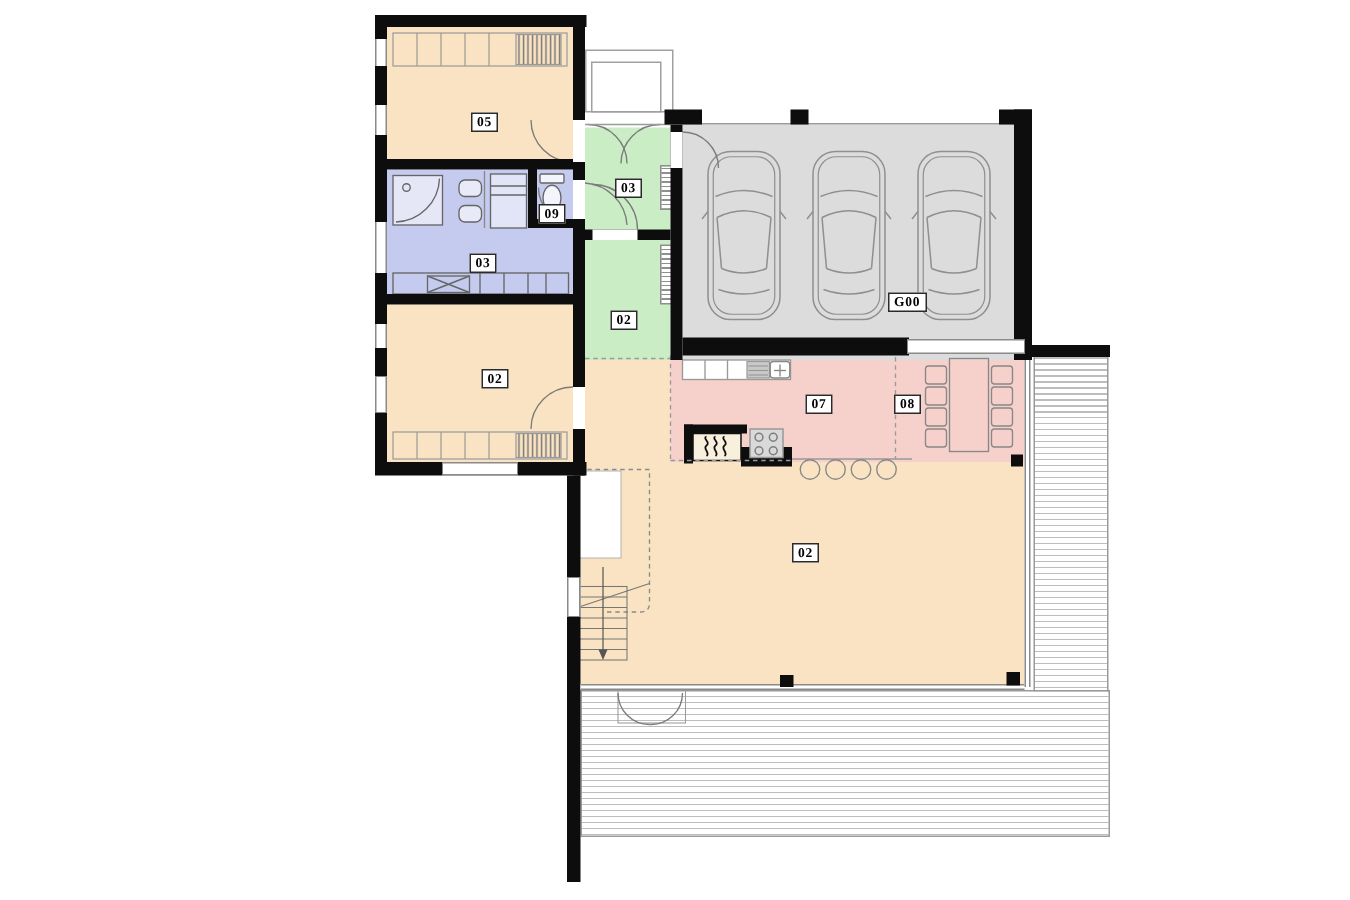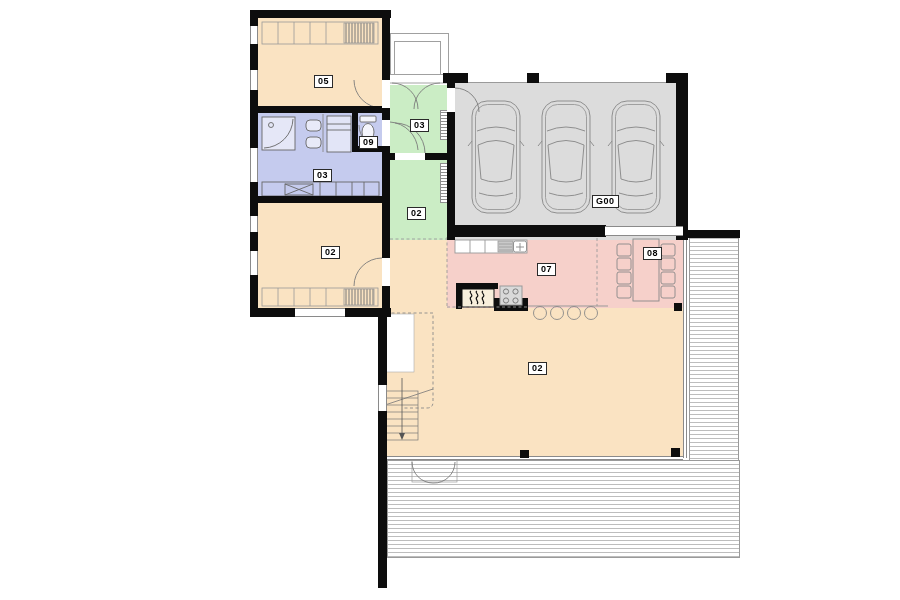--- a/index.html
+++ b/index.html
@@ -9,21 +9,21 @@
   .fill{position:absolute;}
   .winV{position:absolute;background:#fff;border-left:1px solid #8a8a8a;border-right:1px solid #8a8a8a;box-sizing:border-box;}
   .winH{position:absolute;background:#fff;border-top:1px solid #8a8a8a;border-bottom:1px solid #8a8a8a;box-sizing:border-box;}
   .gap{position:absolute;background:#fff;}
   .deck{position:absolute;background:repeating-linear-gradient(180deg,#ffffff 0px,#ffffff 3px,#bdbdbd 3px,#bdbdbd 4px);
         border:1px solid #9a9a9a;box-sizing:border-box;}
   .glassH{position:absolute;background:#fff;border-top:1px solid #8a8a8a;border-bottom:1px solid #8a8a8a;box-sizing:border-box;}
   .glassV{position:absolute;background:#fff;border-left:1px solid #8a8a8a;border-right:1px solid #8a8a8a;box-sizing:border-box;}
   .rad{position:absolute;background:repeating-linear-gradient(0deg,#ffffff 0 2px,#8f8f8f 2px 3px);border:1px solid #8f8f8f;box-sizing:border-box;}
   .rlabel{position:absolute;background:#fff;border:1px solid #2a2a2a;color:#000;
-          font-size:9px;font-weight:bold;line-height:11px;padding:0 3px;letter-spacing:0.5px;}
+          font-size:9px;font-weight:bold;line-height:11px;padding:0 3px;letter-spacing:0.5px;font-family:Liberation Serif, serif;}
   .canopy{position:absolute;border:1px solid #a0a0a0;box-sizing:border-box;}
   svg{position:absolute;left:0;top:0;pointer-events:none;}
 </style>
 </head>
 <body>
 
 <div id="plan">
 
   <div class="deck" style="left:689px;top:234px;width:50px;height:228px;"></div>
   <div class="deck" style="left:387px;top:460px;width:353px;height:98px;"></div>
@@ -256,17 +256,17 @@
   <div class="wall" style="left:671px;top:448px;width:9px;height:9px;"></div>
   <div class="wall" style="left:674px;top:303px;width:8px;height:8px;"></div>
 
   <div class="rlabel" style="left:410px;top:119px;">03</div>
   <div class="rlabel" style="left:407px;top:207px;text-align:center;">02</div>
   <div class="rlabel" style="left:359px;top:136px;">09</div>
   <div class="rlabel" style="left:313px;top:169px;">03</div>
   <div class="rlabel" style="left:314px;top:75px;">05</div>
   <div class="rlabel" style="left:321px;top:246px;">02</div>
   <div class="rlabel" style="left:537px;top:263px;">07</div>
-  <div class="rlabel" style="left:596px;top:247px;margin-left:47px;">08</div>
+  <div class="rlabel" style="left:596px;top:263px;">08</div>
   <div class="rlabel" style="left:528px;top:362px;">02</div>
   <div class="rlabel" style="left:592px;top:195px;">G00</div>
 
 </div>
 
 </body></html>

